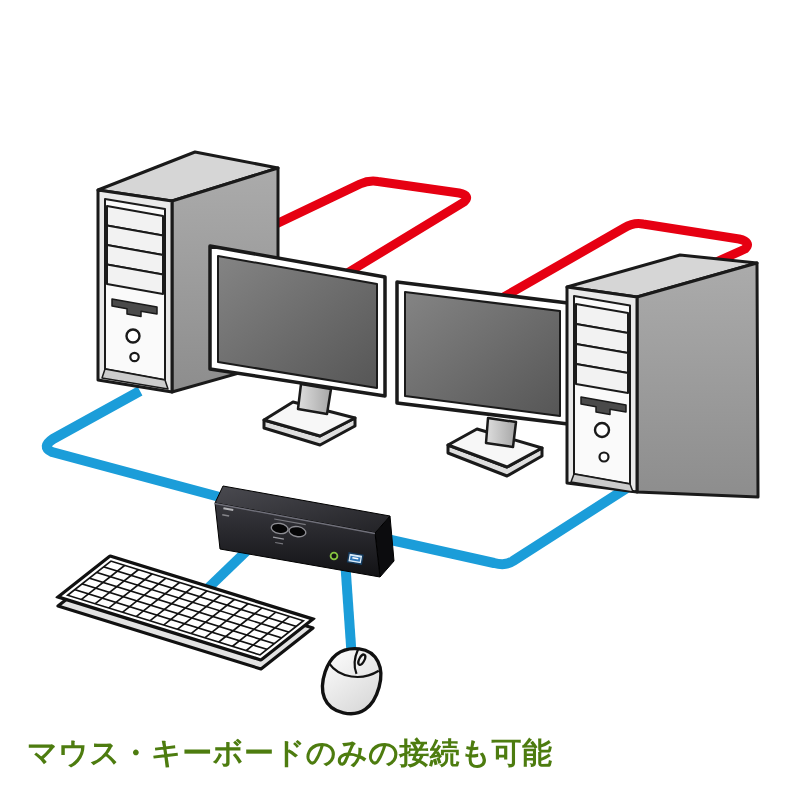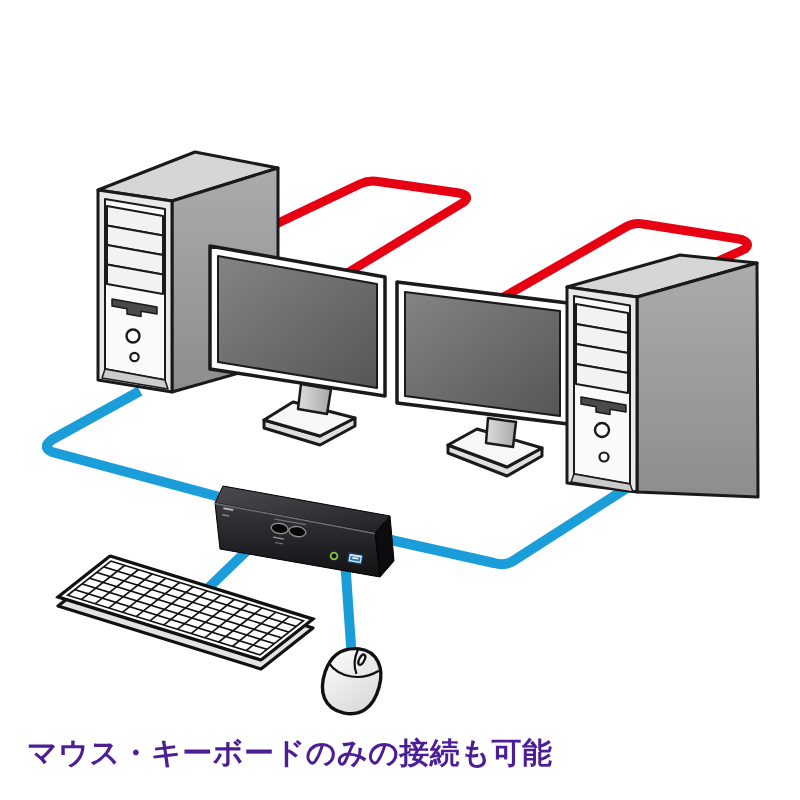--- a/index.html
+++ b/index.html
@@ -1,20 +1,20 @@
 <!DOCTYPE html>
 <html><head>
 <meta charset="utf-8">
 <style>
   html,body{margin:0;padding:0;background:#ffffff;}
   .stage{position:relative;width:800px;height:800px;background:#ffffff;overflow:hidden;
          font-family:"DejaVu Sans","Liberation Sans",sans-serif;}
   .diagram-svg{position:absolute;left:0;top:0;}
   .caption{position:absolute;left:27px;top:733px;width:740px;
-           font-size:30px;font-weight:bold;color:#4c1d95;letter-spacing:.5px;
+           font-size:30px;font-weight:bold;color:#4d7c0f;letter-spacing:.5px;
            font-family:"DejaVu Sans","Liberation Sans",sans-serif;}
 </style>
 </head>
 <body>
 
 <div class="stage">
 <svg class="diagram-svg" width="800" height="800" viewBox="0 0 800 800">
   <defs>
     <linearGradient id="gradScreen" x1="0" y1="0" x2="1" y2="1">
       <stop offset="0" stop-color="#848484"></stop>

